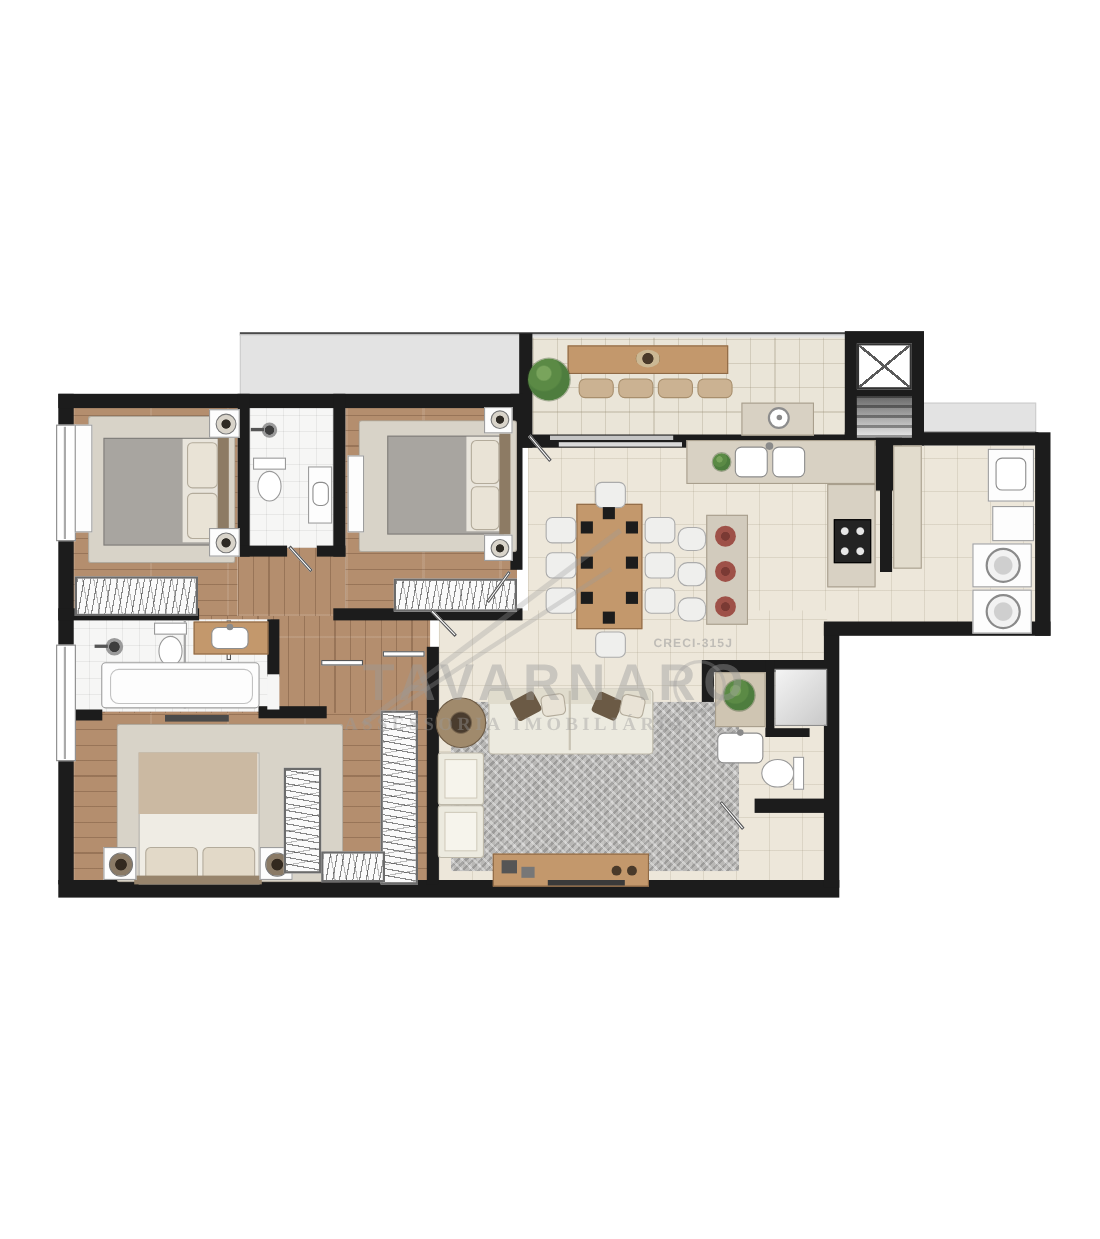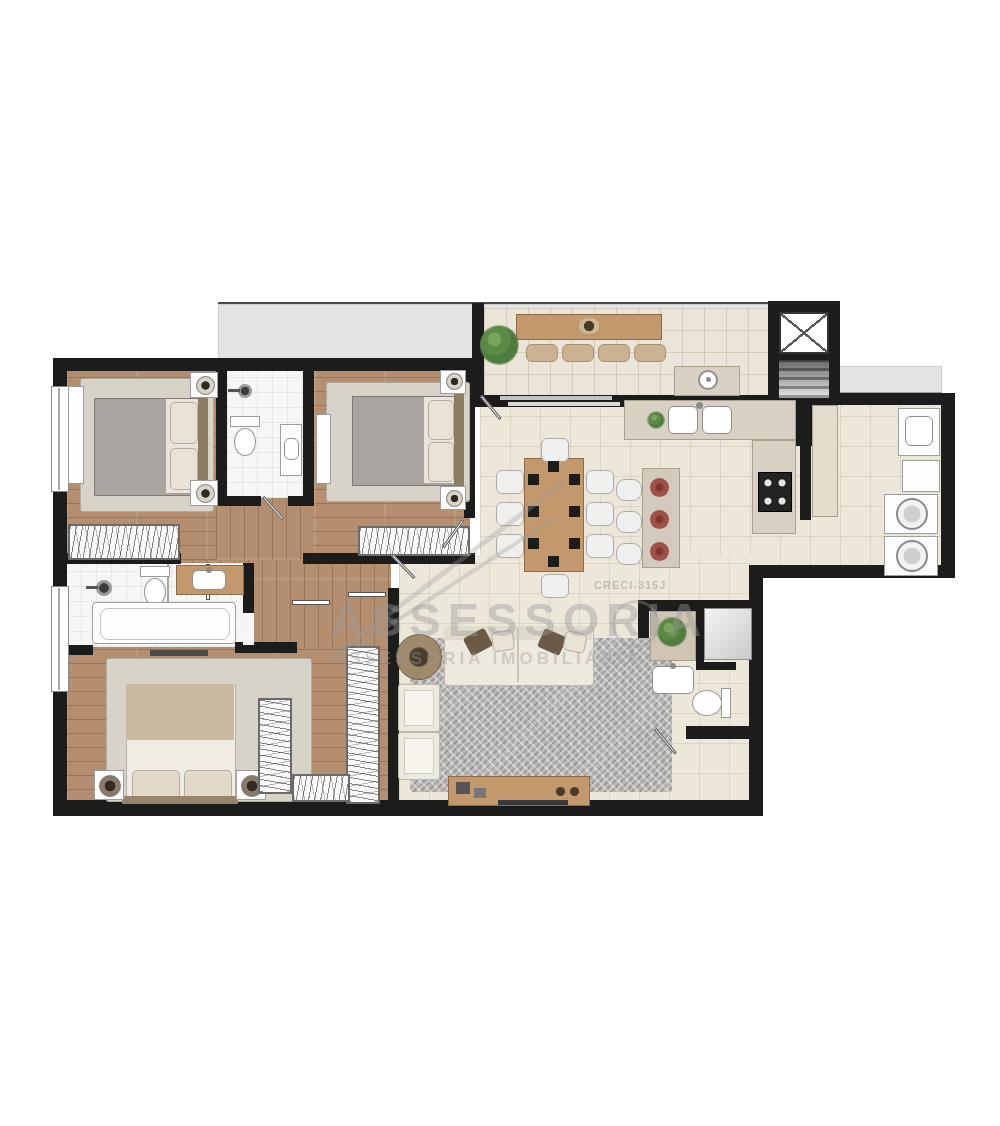--- a/index.html
+++ b/index.html
@@ -47,21 +47,21 @@
     box-shadow:0 0 0 1px rgba(40,70,30,.35);}
   .pillow{position:absolute;background:#e9e3d6;border:1px solid #b3ab9b;border-radius:5px;}
   .leaf{position:absolute;background:#fff;border:1px solid #555;box-sizing:border-box;}
   .glassdoor{position:absolute;background:#c4c4c4;}
   .toilet-tank{position:absolute;background:#fff;border:1px solid #999;box-sizing:border-box;}
   .toilet-bowl{position:absolute;background:#fff;border:1px solid #999;border-radius:50%;box-sizing:border-box;}
   .sinkb{position:absolute;background:#fff;border:1px solid #8d8d8d;border-radius:6px;box-sizing:border-box;}
   .fauc{position:absolute;background:#8a8a8a;border-radius:50%;}
   .wm{position:absolute;left:0;top:0;width:1000px;height:1126px;pointer-events:none;color:var(--watermark);}
   .wm-brand{position:absolute;left:330px;top:592px;font-size:47px;font-weight:bold;letter-spacing:7px;opacity:.42;}
-  .wm-tagline{position:absolute;left:333px;top:649px;font-size:17px;font-weight:bold;letter-spacing:4px;opacity:.40;}
+  .wm-tagline{position:absolute;left:313px;top:649px;font-size:17px;font-weight:bold;letter-spacing:4px;opacity:.40;font-family:Liberation Serif, serif;}
   .wm-creci{position:absolute;left:594px;top:579px;font-size:11px;font-weight:bold;letter-spacing:1px;opacity:.55;}
   .wm-swoosh{position:absolute;background:var(--watermark);opacity:.32;transform-origin:left center;}
   .wm-circle{position:absolute;left:612px;top:600px;width:42px;height:42px;border:3px solid var(--watermark);
     border-radius:50%;opacity:.35;}
   .stairs{position:absolute;
     background-image:linear-gradient(0deg,rgba(255,255,255,.1),rgba(0,0,0,.55)),
       repeating-linear-gradient(0deg,#8f8f8f 0 3px,#e6e6e6 3px 9px);}
   .elev{position:absolute;background:
       linear-gradient(to top right,transparent 48%,#5a5a5a 48% 52%,transparent 52%),
       linear-gradient(to bottom right,transparent 48%,#5a5a5a 48% 52%,transparent 52%),#fff;
@@ -284,18 +284,18 @@
   <div class="toilet-bowl" style="left:692px;top:690px;width:30px;height:26px;"></div>
   <div class="toilet-tank" style="left:721px;top:688px;width:10px;height:30px;"></div>
   <div class="leaf" style="left:654px;top:730px;width:3px;height:32px;transform:rotate(-40deg);transform-origin:top left;"></div>
 
   <div class="leaf" style="left:391px;top:556px;width:3px;height:32px;transform:rotate(-44deg);transform-origin:top left;"></div>
 
   <div class="wm">
     <div class="wm-swoosh" style="left:330px;top:656px;width:293px;height:5px;transform:rotate(-37deg);"></div>
     <div class="wm-swoosh" style="left:356px;top:645px;width:238px;height:4px;transform:rotate(-33deg);"></div>
     <div class="wm-circle"></div>
-    <div class="wm-brand">ASSESSORIA</div>
+    <div class="wm-brand">TAVARNARO</div>
     <div class="wm-tagline">ASSESSORIA IMOBILIÁRIA</div>
     <div class="wm-creci">CRECI-315J</div>
   </div>
 
 </div>
 
 </body></html>

